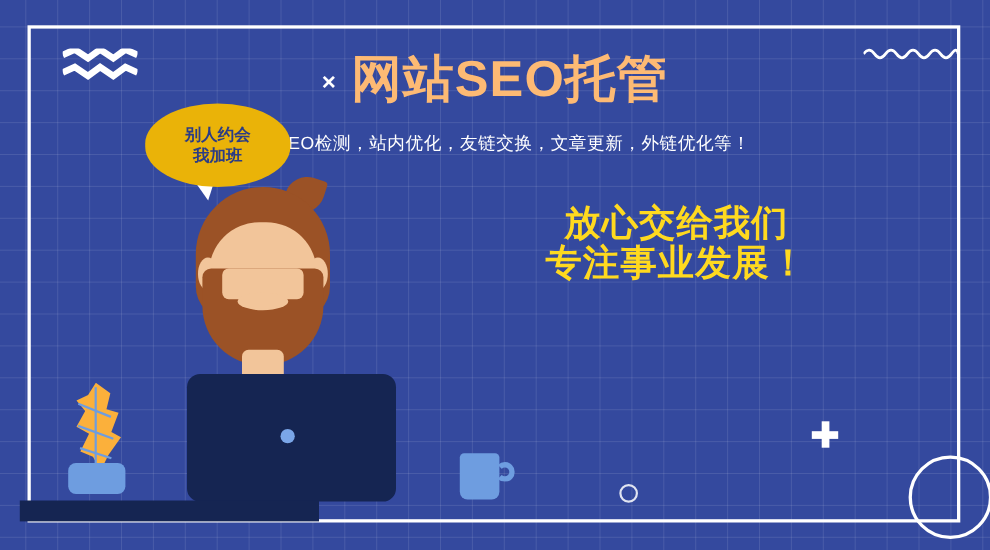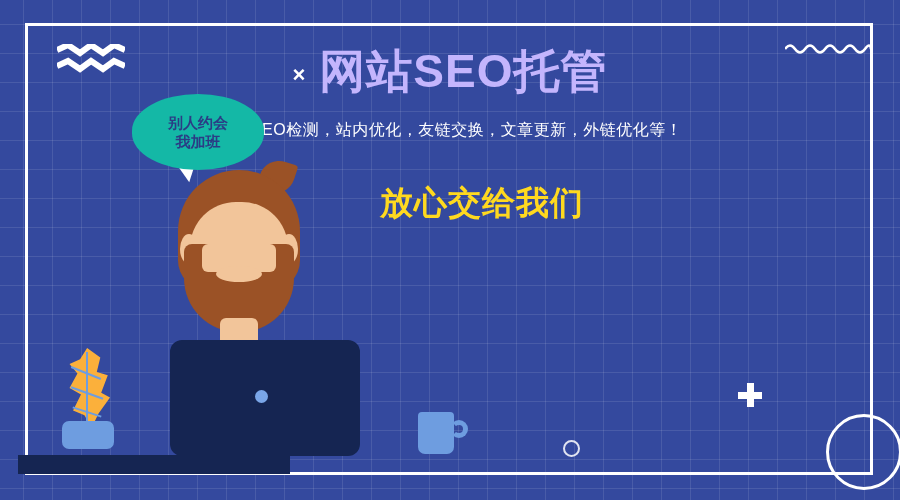--- a/index.html
+++ b/index.html
@@ -51,40 +51,40 @@
   
   .title-row{
     position:absolute;left:0;top:47px;width:900px;
     display:flex;align-items:center;justify-content:center;gap:14px;
   }
   .title-x{
     color:#ffffff;font-size:22px;font-weight:bold;line-height:1;
     transform:translateY(4px);
   }
   .title-text{
-    color:#c4b5fd;font-size:46px;font-weight:bold;letter-spacing:1px;
+    color:#fdba74;font-size:46px;font-weight:bold;letter-spacing:1px;
     line-height:1.05;white-space:nowrap;text-align:right;
   }
   .subtitle{
     position:absolute;left:0;top:120px;width:900px;text-align:center;
     color:#ffffff;font-size:16px;letter-spacing:0.5px;white-space:nowrap;
   }
   
   .sales{
     position:absolute;left:380px;top:185px;width:470px;
-    display:flex;flex-direction:row;align-items:center;
+    display:flex;flex-direction:column;align-items:center;
   }
   .sales-line{
     color:#ffd91f;font-size:33px;font-weight:bold;letter-spacing:1px;
     white-space:nowrap;line-height:1.1;text-align:center;
   }
   
   .bubble{
     position:absolute;left:132px;top:94px;width:132px;height:76px;
-    background:#14b8a6;border-radius:50%/48%;
+    background:#eab308;border-radius:50%/48%;
     display:flex;flex-direction:column;align-items:center;justify-content:center;
     line-height:1.28;
   }
   .bubble-line{color:#2b3c85;font-size:15px;font-weight:bold;white-space:nowrap;}
   .bubble-tail{
     position:absolute;left:176px;top:156px;width:0;height:0;
     border-left:10px solid transparent;
     border-right:16px solid transparent;
     border-top:26px solid #ffffff;
     transform:rotate(-14deg);
@@ -188,20 +188,21 @@
   <div class="circle-mark"></div>
 
   <div class="title-row">
     <span class="title-x">×</span>
     <span class="title-text">网站SEO托管</span>
   </div>
   <div class="subtitle">含：SEO检测，站内优化，友链交换，文章更新，外链优化等！</div>
 
   <div class="sales">
     <div class="sales-line">放心交给我们</div>
+    <div class="sales-line">专注事业发展！</div>
   </div>
 
   <div class="bubble-tail"></div>
   <div class="bubble">
     <span class="bubble-line">别人约会</span>
     <span class="bubble-line">我加班</span>
   </div>
 
   <div class="person">
     <div class="hair-tuft"></div>

